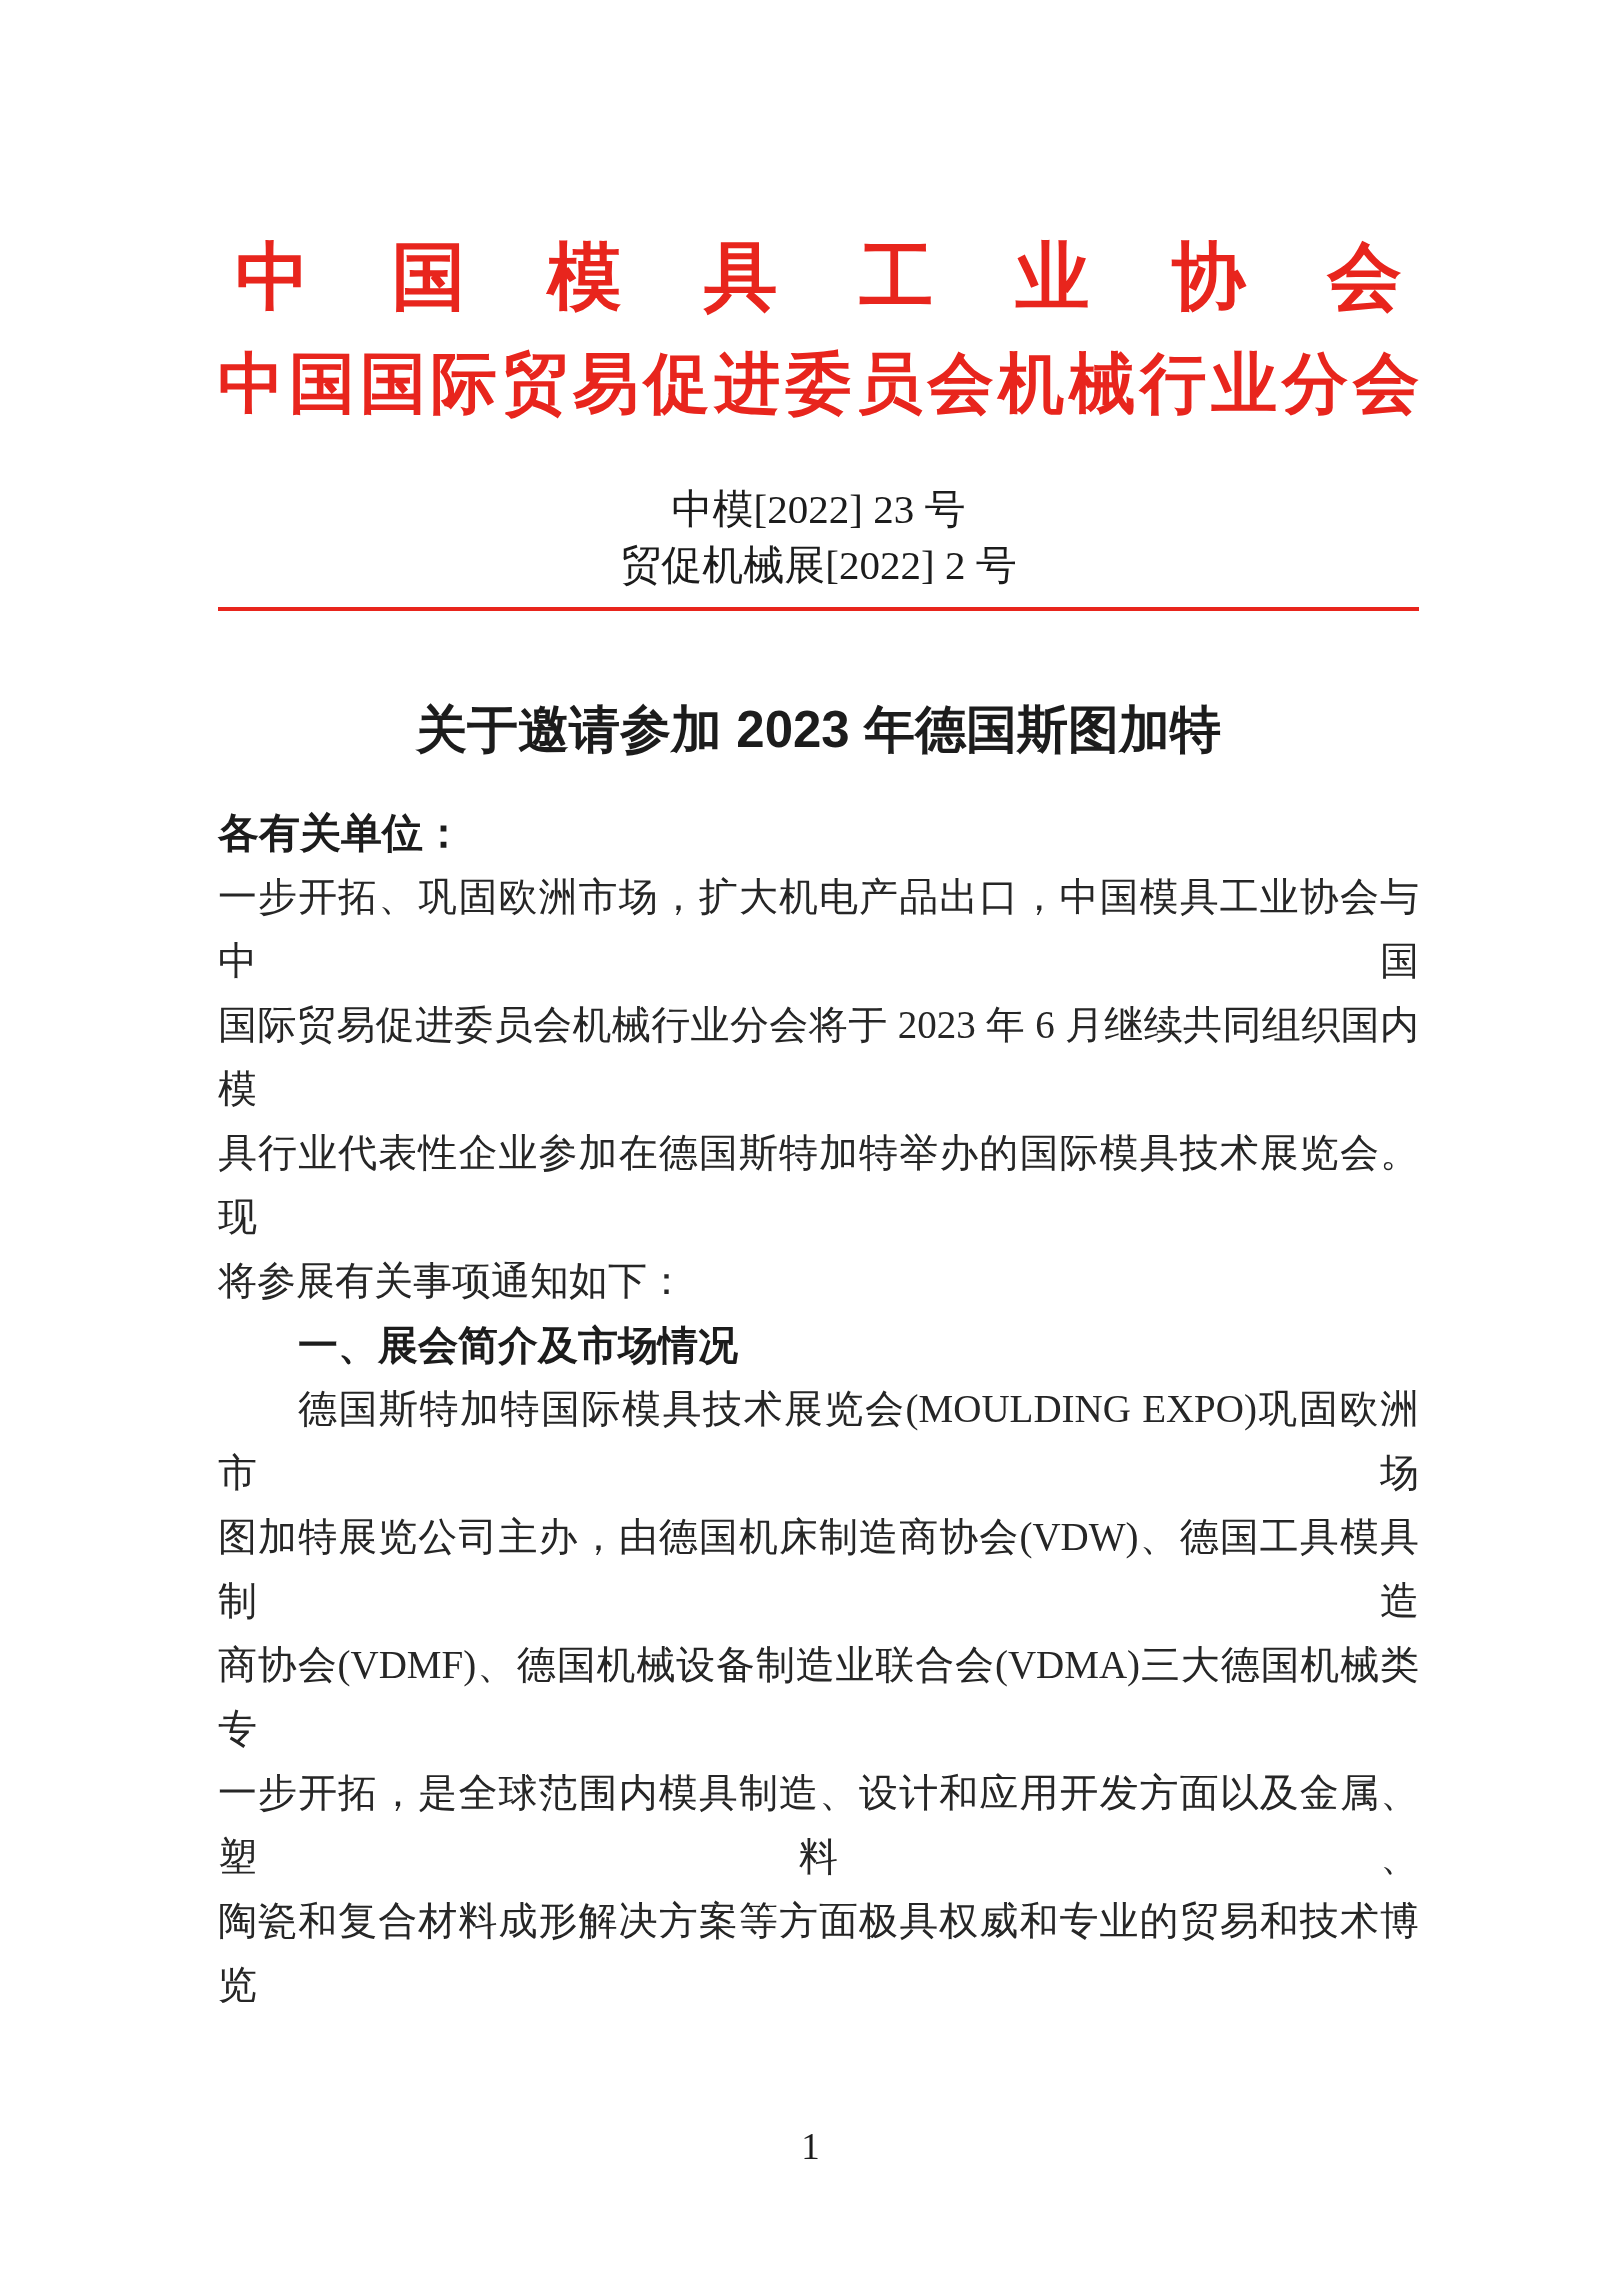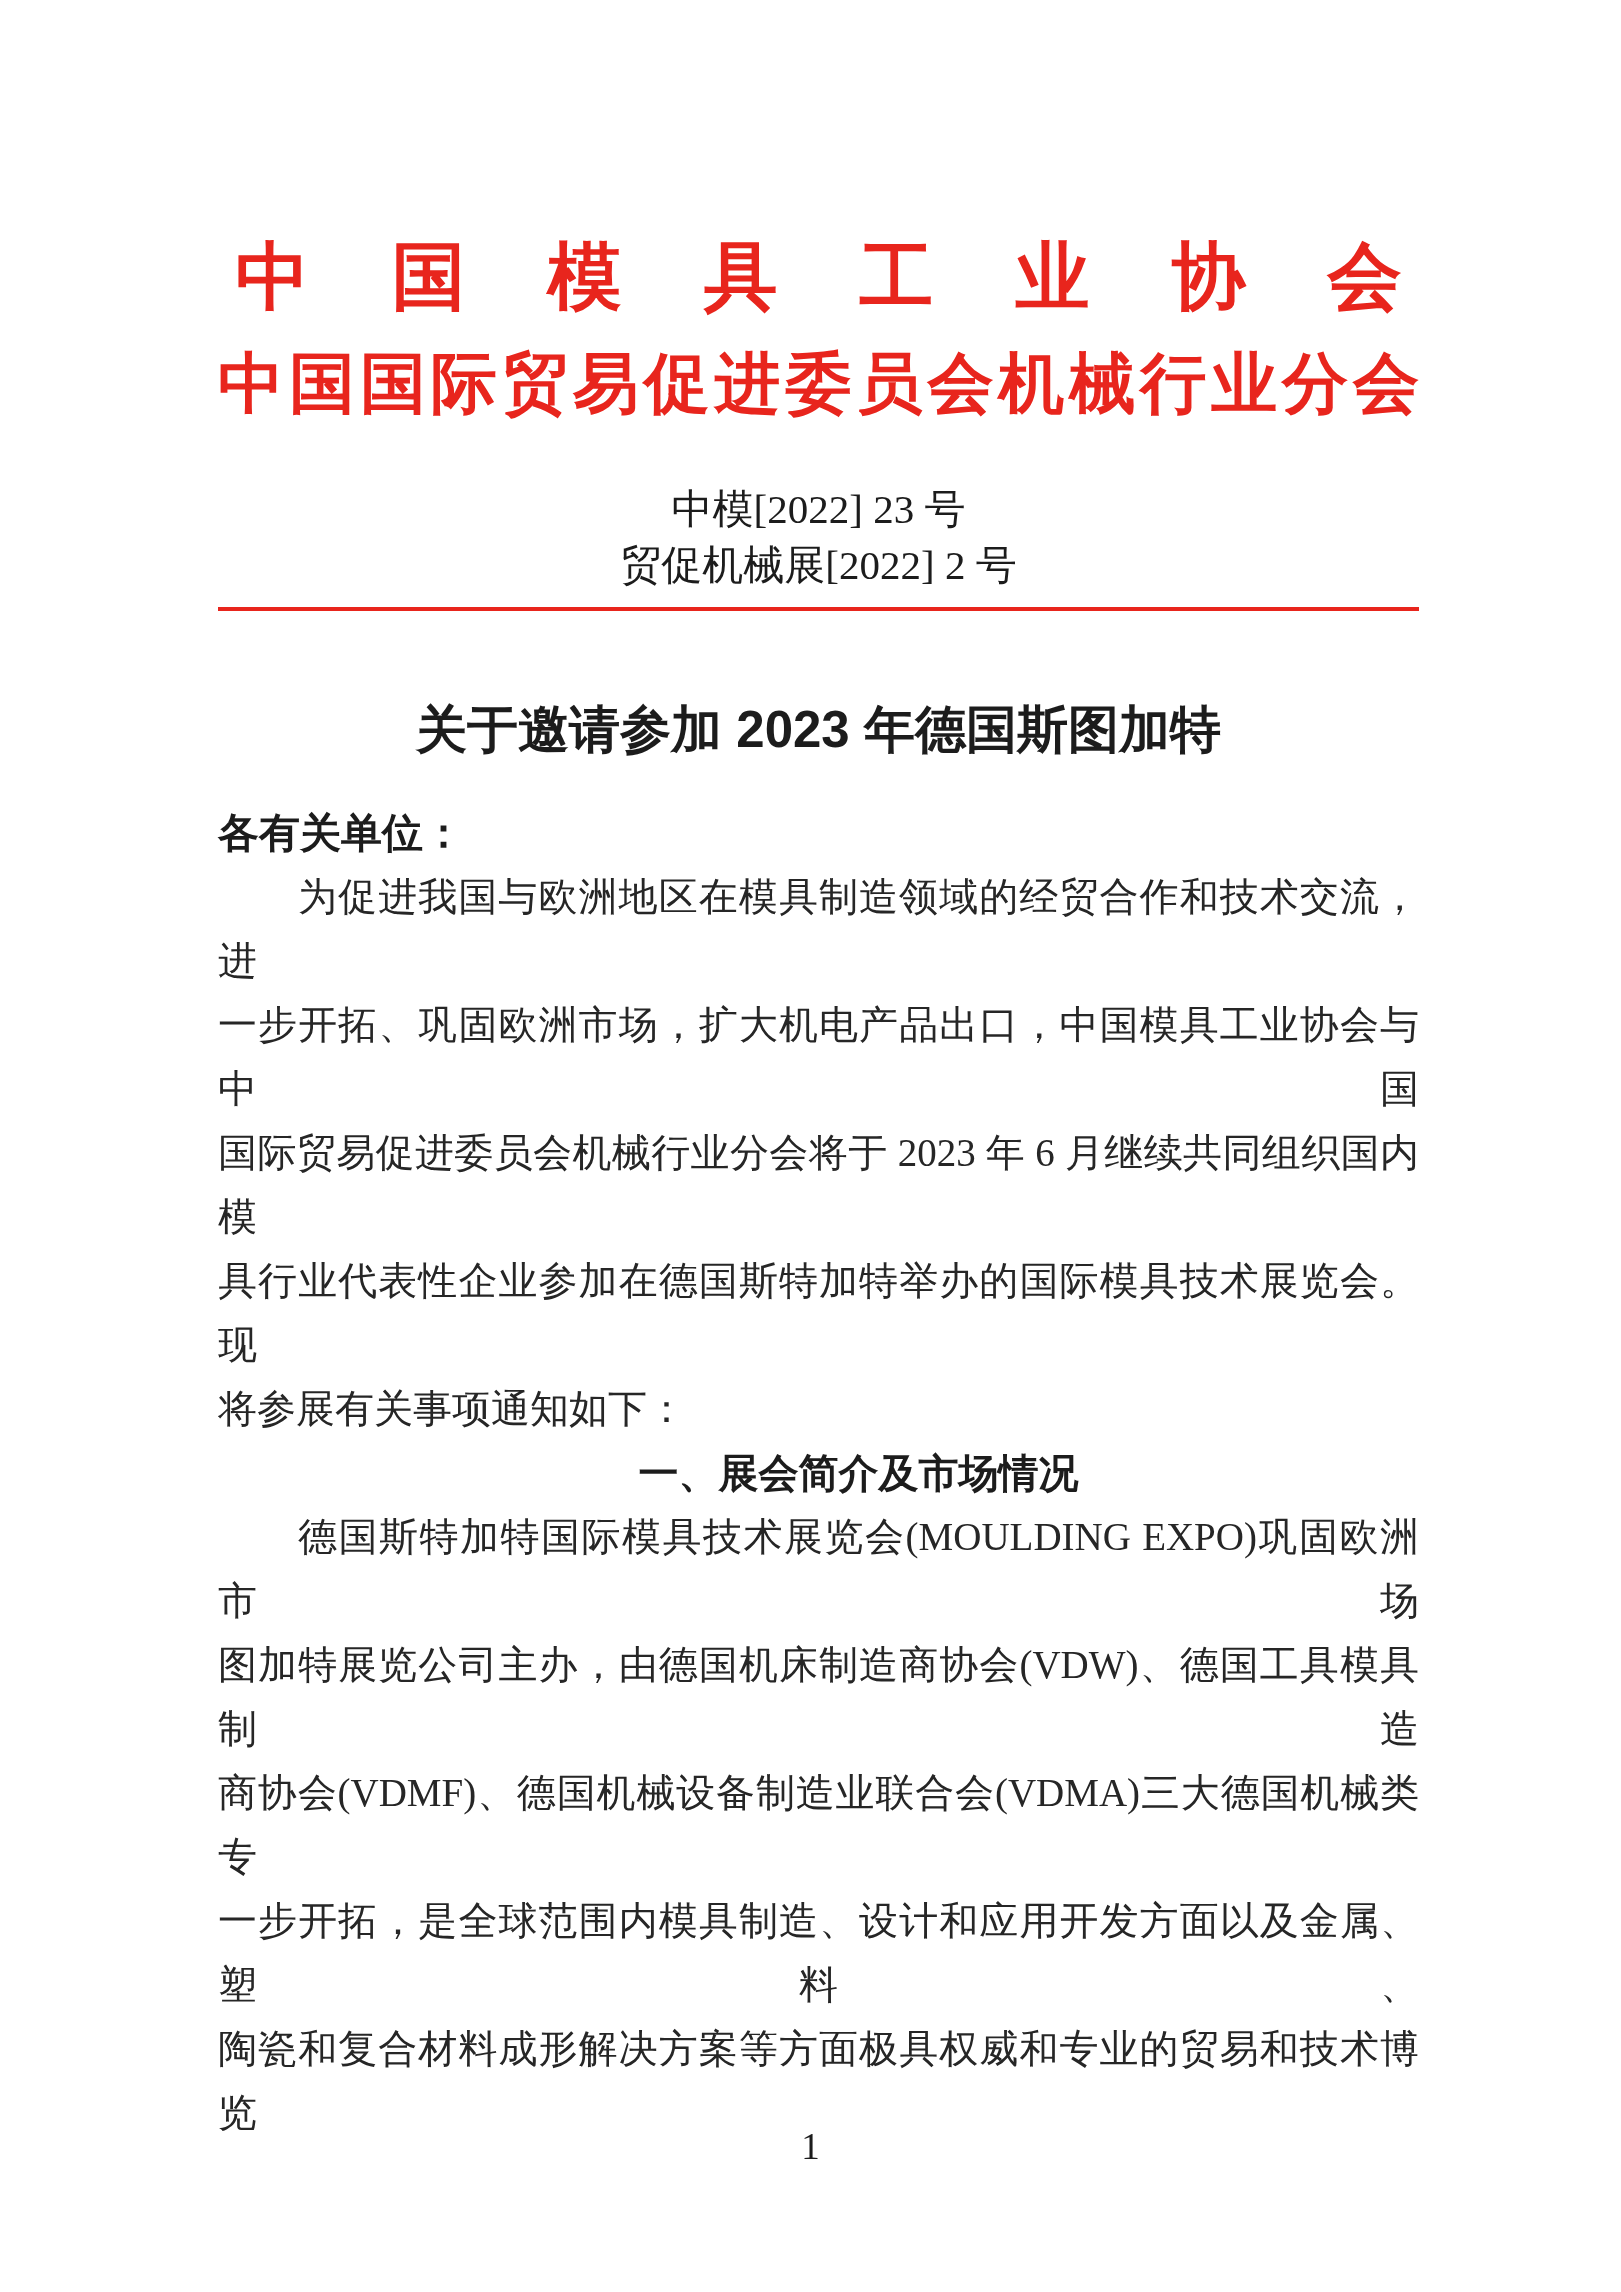--- a/index.html
+++ b/index.html
@@ -78,21 +78,20 @@
     line-height: 63px;
     color: var(--ink);
   }
   .sec-heading {
     font-family: "Liberation Sans", "DejaVu Sans", sans-serif;
     font-weight: 700;
     font-size: 40px;
     line-height: 64px;
     text-indent: 80px;
     color: var(--ink);
-    text-align: center;
   }
 
   
   .bline {
     font-size: 39px;
     line-height: 64px;
     color: var(--body-ink);
     white-space: nowrap;
   }
   .bline.j {
@@ -155,21 +154,20 @@
       <div>贸促机械展[2022] 2 号</div>
     </div>
 
     <div class="red-rule"></div>
 
     <div class="title title-l1">关于邀请参加 2023 年德国斯图加特</div>
 
     <div class="salutation">各有关单位：</div>
 
     <div>
-      <div class="bline j ind">为促进我国与欧洲地区在模具制造领域的经贸合作和技术交流，进</div>
       <div class="bline j">一步开拓、巩固欧洲市场，扩大机电产品出口，中国模具工业协会与中国</div>
       <div class="bline j">国际贸易促进委员会机械行业分会将于 2023 年 6 月继续共同组织国内模</div>
       <div class="bline j">具行业代表性企业参加在德国斯特加特举办的国际模具技术展览会。现</div>
       <div class="bline">将参展有关事项通知如下：</div>
     </div>
 
     <div class="sec-heading">一、展会简介及市场情况</div>
 
     <div>
       <div class="bline j ind">德国斯特加特国际模具技术展览会(MOULDING EXPO)巩固欧洲市场</div>

